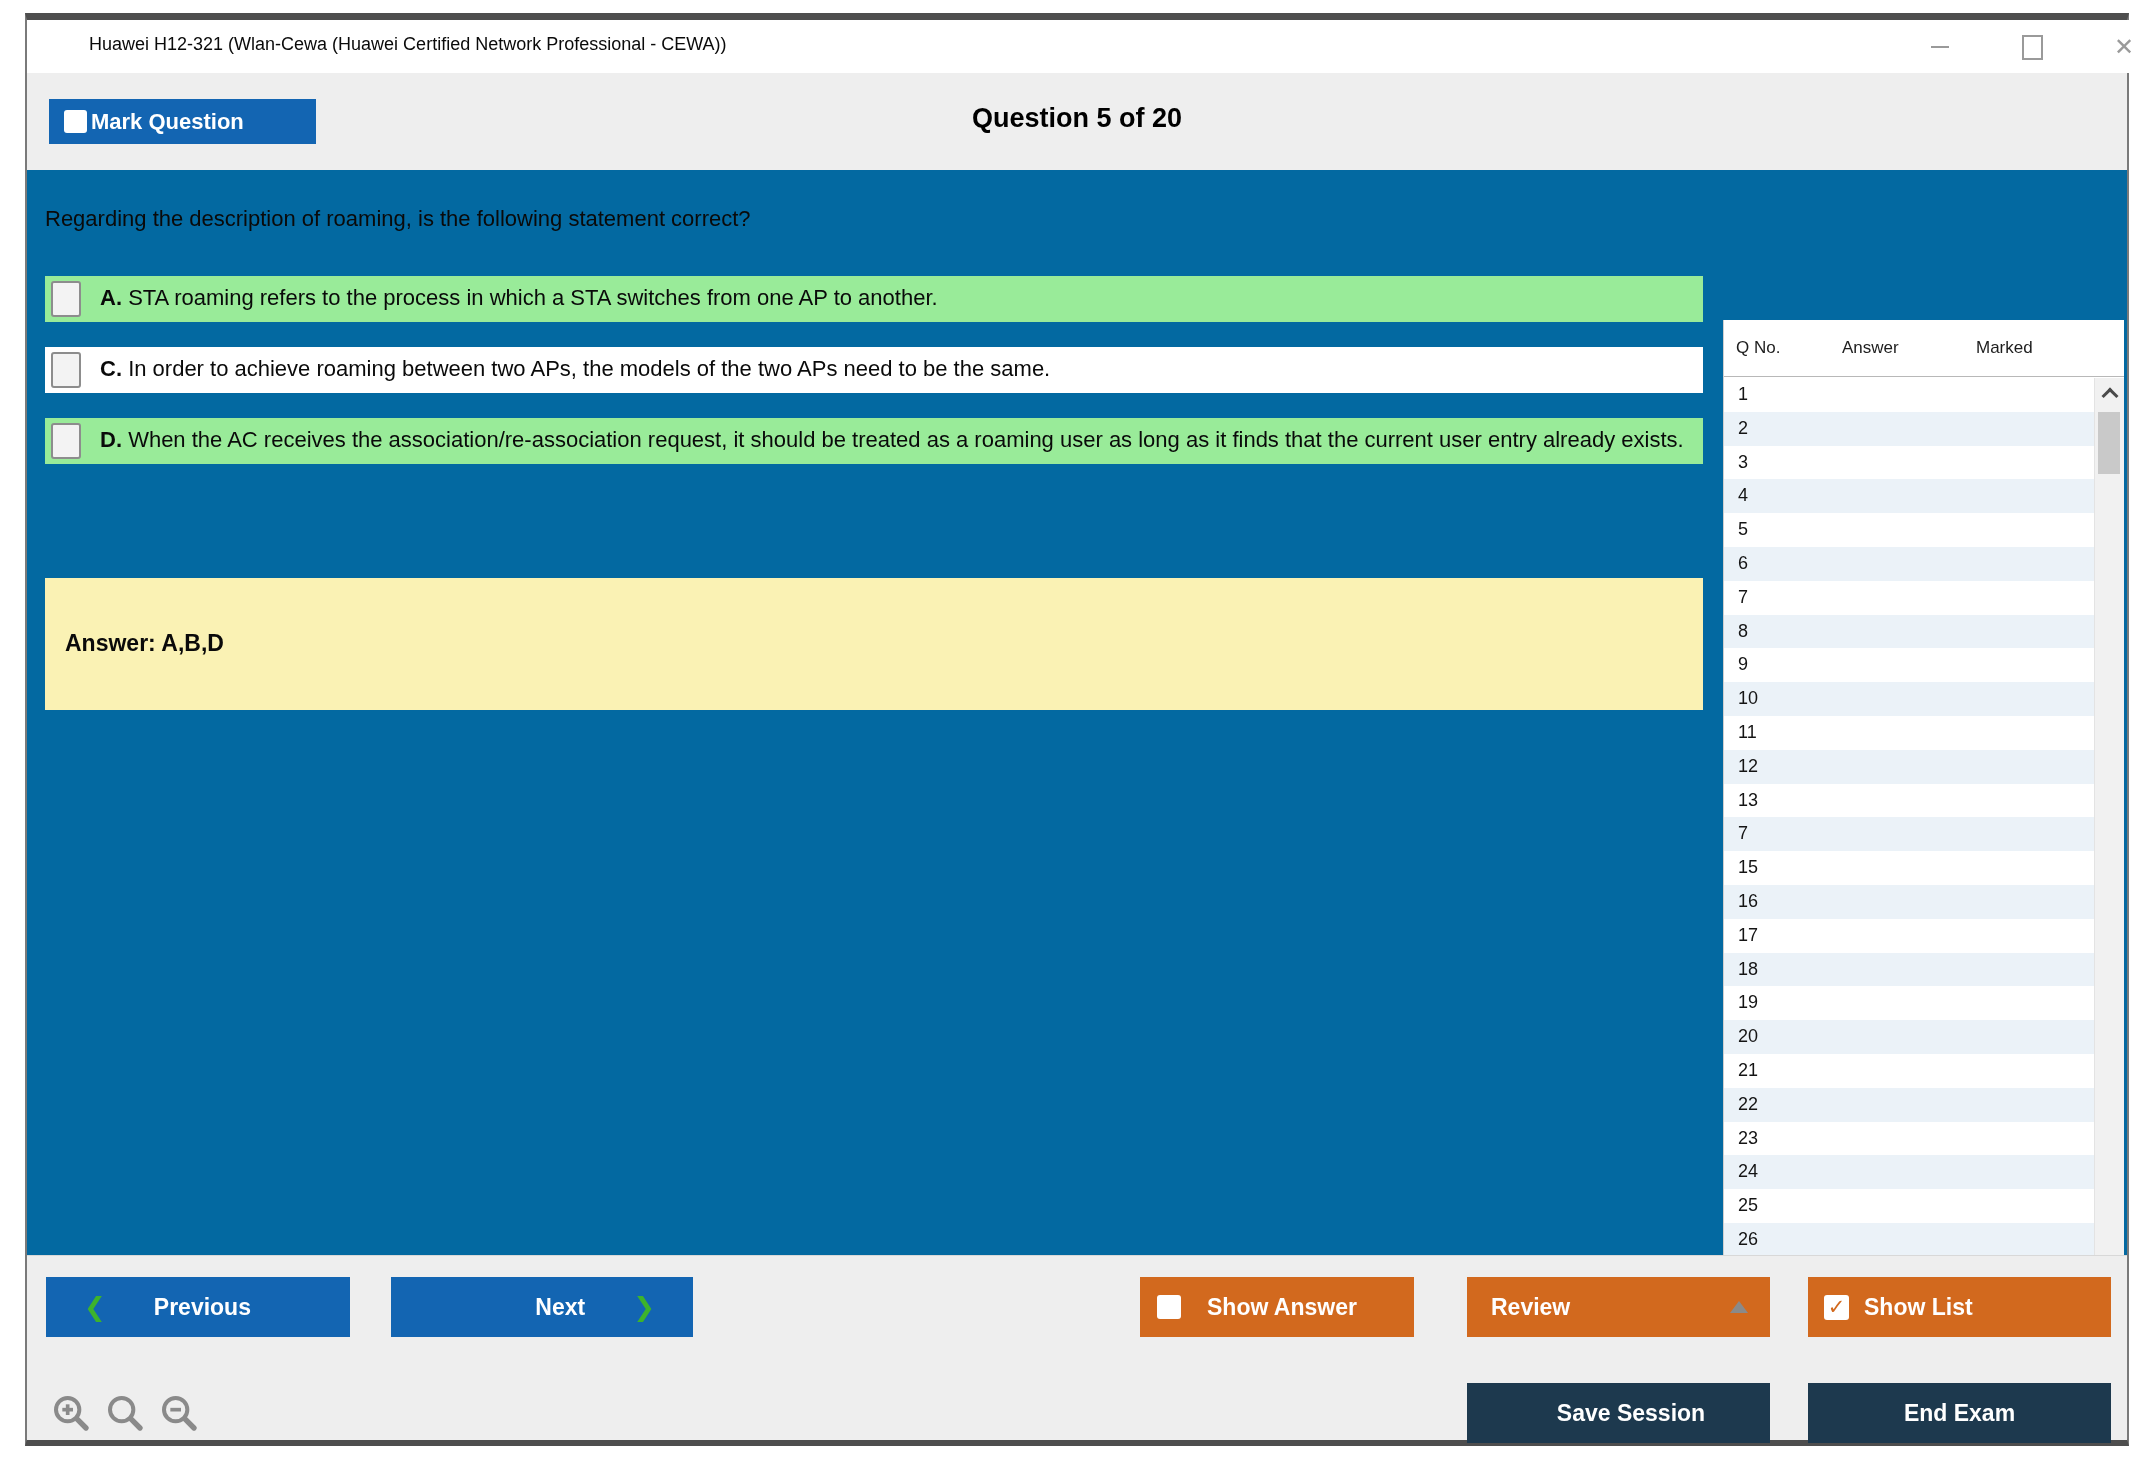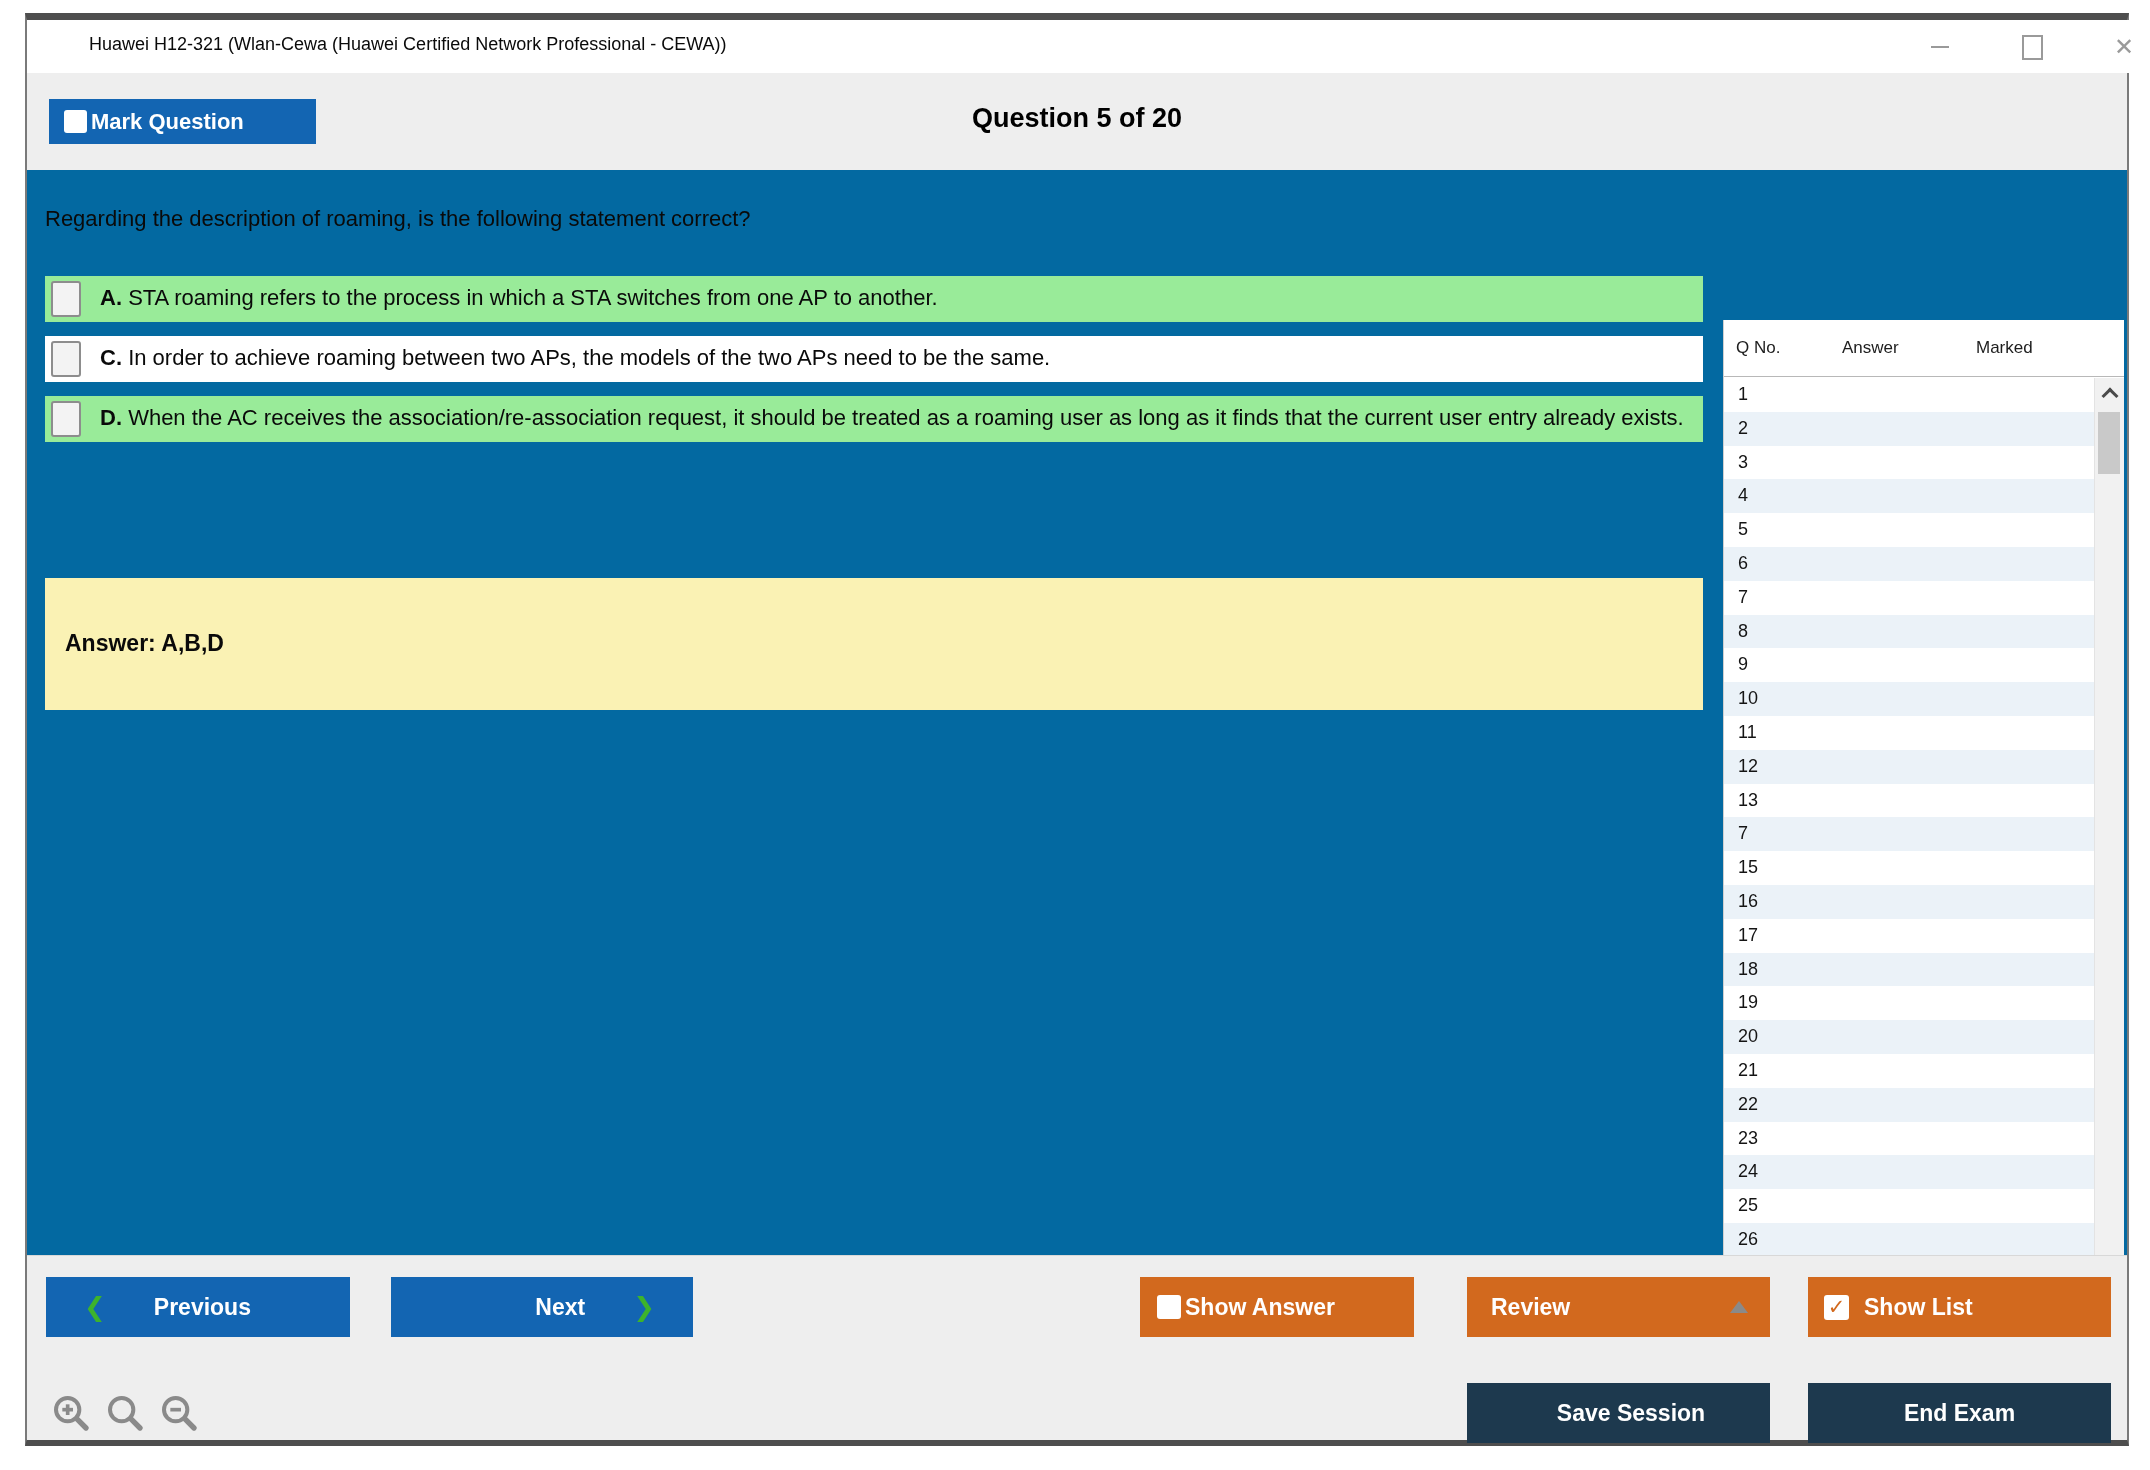--- a/index.html
+++ b/index.html
@@ -28,21 +28,21 @@
     display:flex;align-items:center;cursor:pointer;
   }
   .mark-btn .cb{width:23px;height:23px;background:#fff;border-radius:3px;margin-left:15px;flex:none;}
   .mark-btn .lbl{color:#fff;font-weight:bold;font-size:22px;margin-left:4px;}
   .q-counter{position:absolute;left:0;top:30px;width:100%;text-align:center;font-size:27px;font-weight:bold;color:#000;}
   
   .main{position:absolute;left:0;top:150px;width:100%;height:1085px;background:#0369a1;}
   .question-text{position:absolute;left:18px;top:36px;font-size:22px;color:#0a0a0a;}
   .options{position:absolute;left:18px;top:106px;width:1658px;}
   .option-row{
-    display:flex;align-items:flex-start;margin-bottom:14px;
+    display:flex;align-items:flex-start;margin-bottom:25px;
     padding:5px 8px 5px 6px;box-sizing:border-box;min-height:44px;background:#fff;
   }
   .option-row.hl{background:#99eb99;}
   .opt-cb{
     width:26px;height:32px;background:#f3f3f3;border:2px solid #8d8d8d;border-radius:3px;
     margin-right:19px;flex:none;cursor:pointer;
   }
   .opt-text{font-size:22px;line-height:34px;color:#0a0a0a;}
   .opt-text b{font-weight:bold;}
   .answer-box{
@@ -73,21 +73,21 @@
   .sb-thumb{position:absolute;left:3px;top:34px;width:22px;height:62px;background:#c9c9c9;cursor:pointer;}
   
   .footer{position:absolute;left:0;top:1235px;width:100%;height:185px;background:#eeeeee;border-top:1px solid #d8d8d8;box-sizing:border-box;}
   .fbtn{position:absolute;height:60px;display:flex;align-items:center;box-sizing:border-box;cursor:pointer;color:#fff;font-size:23px;}
   .blue{background:#1365b2;font-weight:bold;}
   .orange{background:#d2691e;font-weight:bold;}
   .navy{background:#1d394e;font-weight:bold;justify-content:center;}
   .btn-prev{left:19px;top:21px;width:304px;padding-left:38px;gap:48px;}
   .btn-next{left:364px;top:21px;width:302px;justify-content:flex-end;padding-right:38px;gap:48px;}
   .green-chev{color:#3db32c;font-size:26px;font-weight:bold;font-family:"DejaVu Sans",sans-serif;}
-  .btn-show-answer{left:1113px;top:21px;width:274px;gap:4px;}
+  .btn-show-answer{left:1113px;top:21px;width:274px;gap:26px;}
   .btn-show-answer .cb{width:24px;height:24px;background:#fff;border-radius:3px;margin-left:17px;flex:none;}
   .btn-review{left:1440px;top:21px;width:303px;padding-left:24px;position:absolute;}
   .tri-up{position:absolute;right:22px;top:24px;width:0;height:0;border-left:9px solid transparent;border-right:9px solid transparent;border-bottom:12px solid #8a8a8a;}
   .btn-show-list{left:1781px;top:21px;width:303px;gap:15px;}
   .cb-checked{width:25px;height:25px;background:#fff;border-radius:3px;margin-left:16px;flex:none;display:flex;align-items:center;justify-content:center;color:#d2691e;font-size:21px;font-weight:bold;font-family:"DejaVu Sans",sans-serif;}
   .btn-save{left:1440px;top:127px;width:303px;padding-left:25px;}
   .btn-end{left:1781px;top:127px;width:303px;}
   .zoom-icons{position:absolute;left:24px;top:137px;display:flex;gap:14px;}
   .zoom-icons svg{cursor:pointer;}
 </style>

